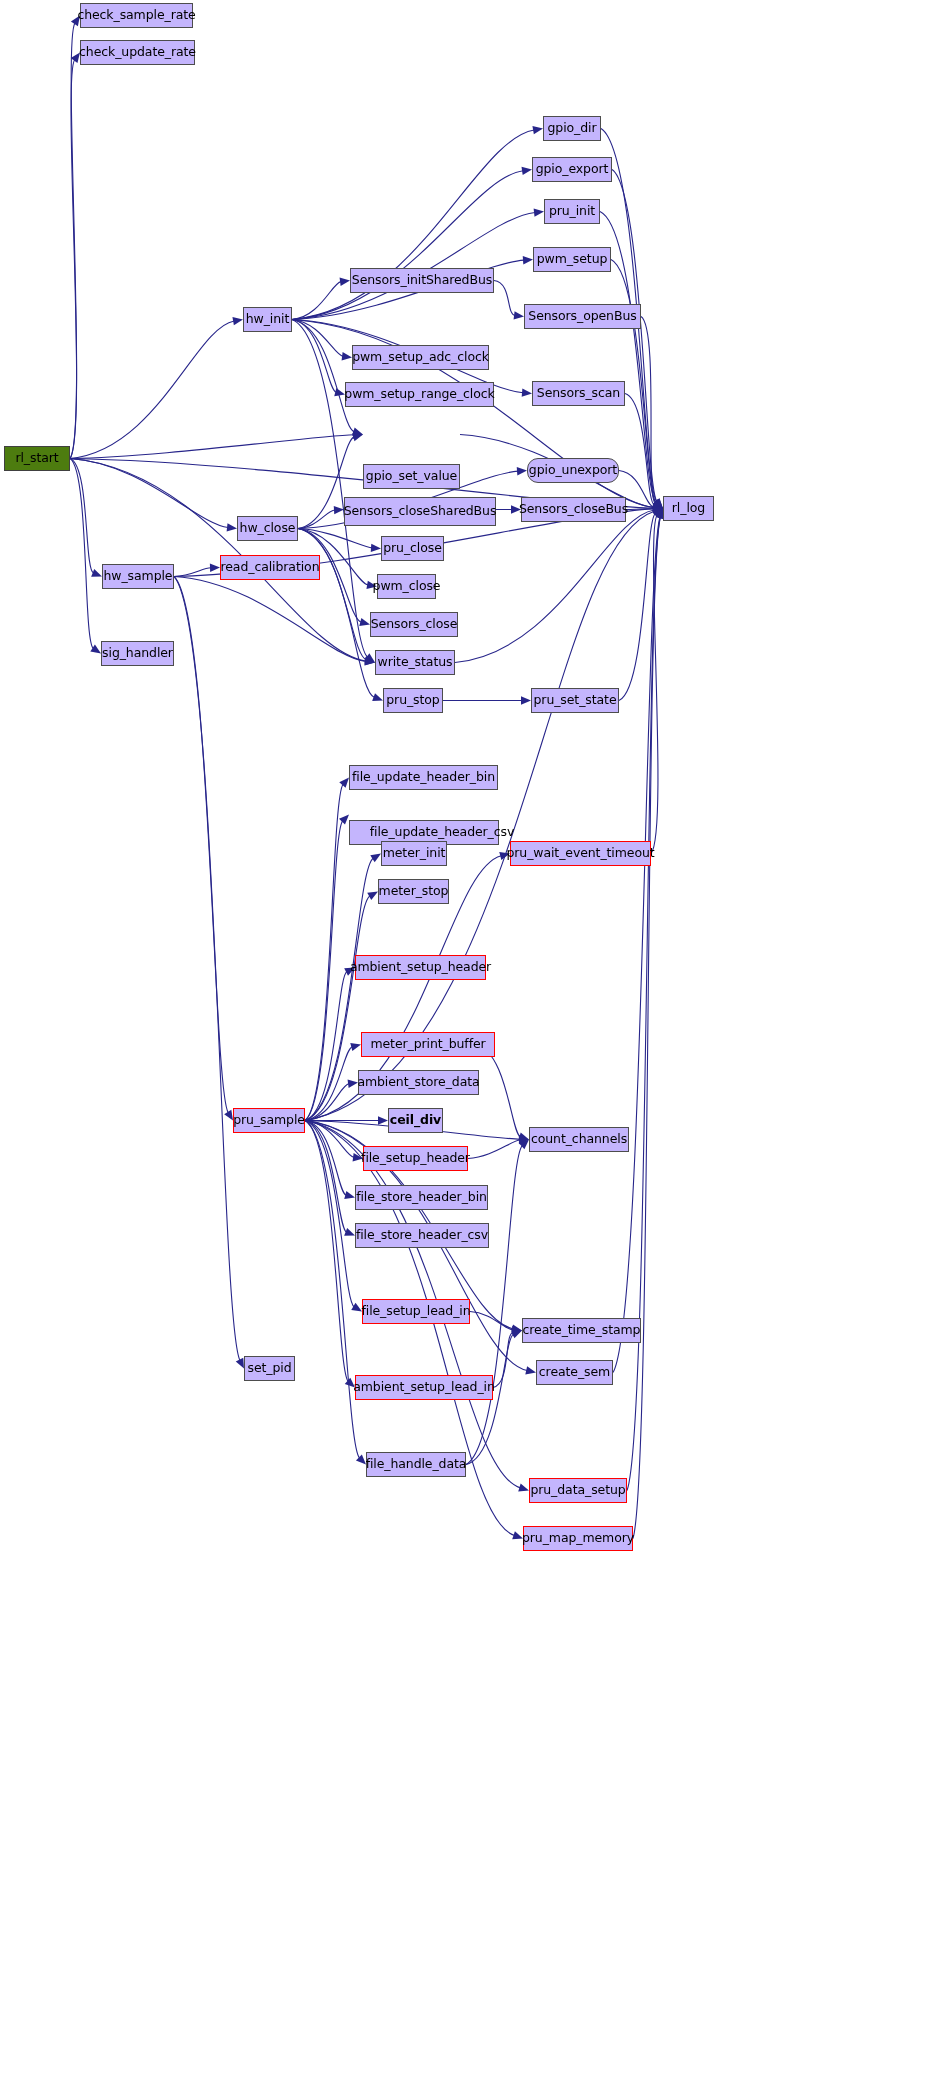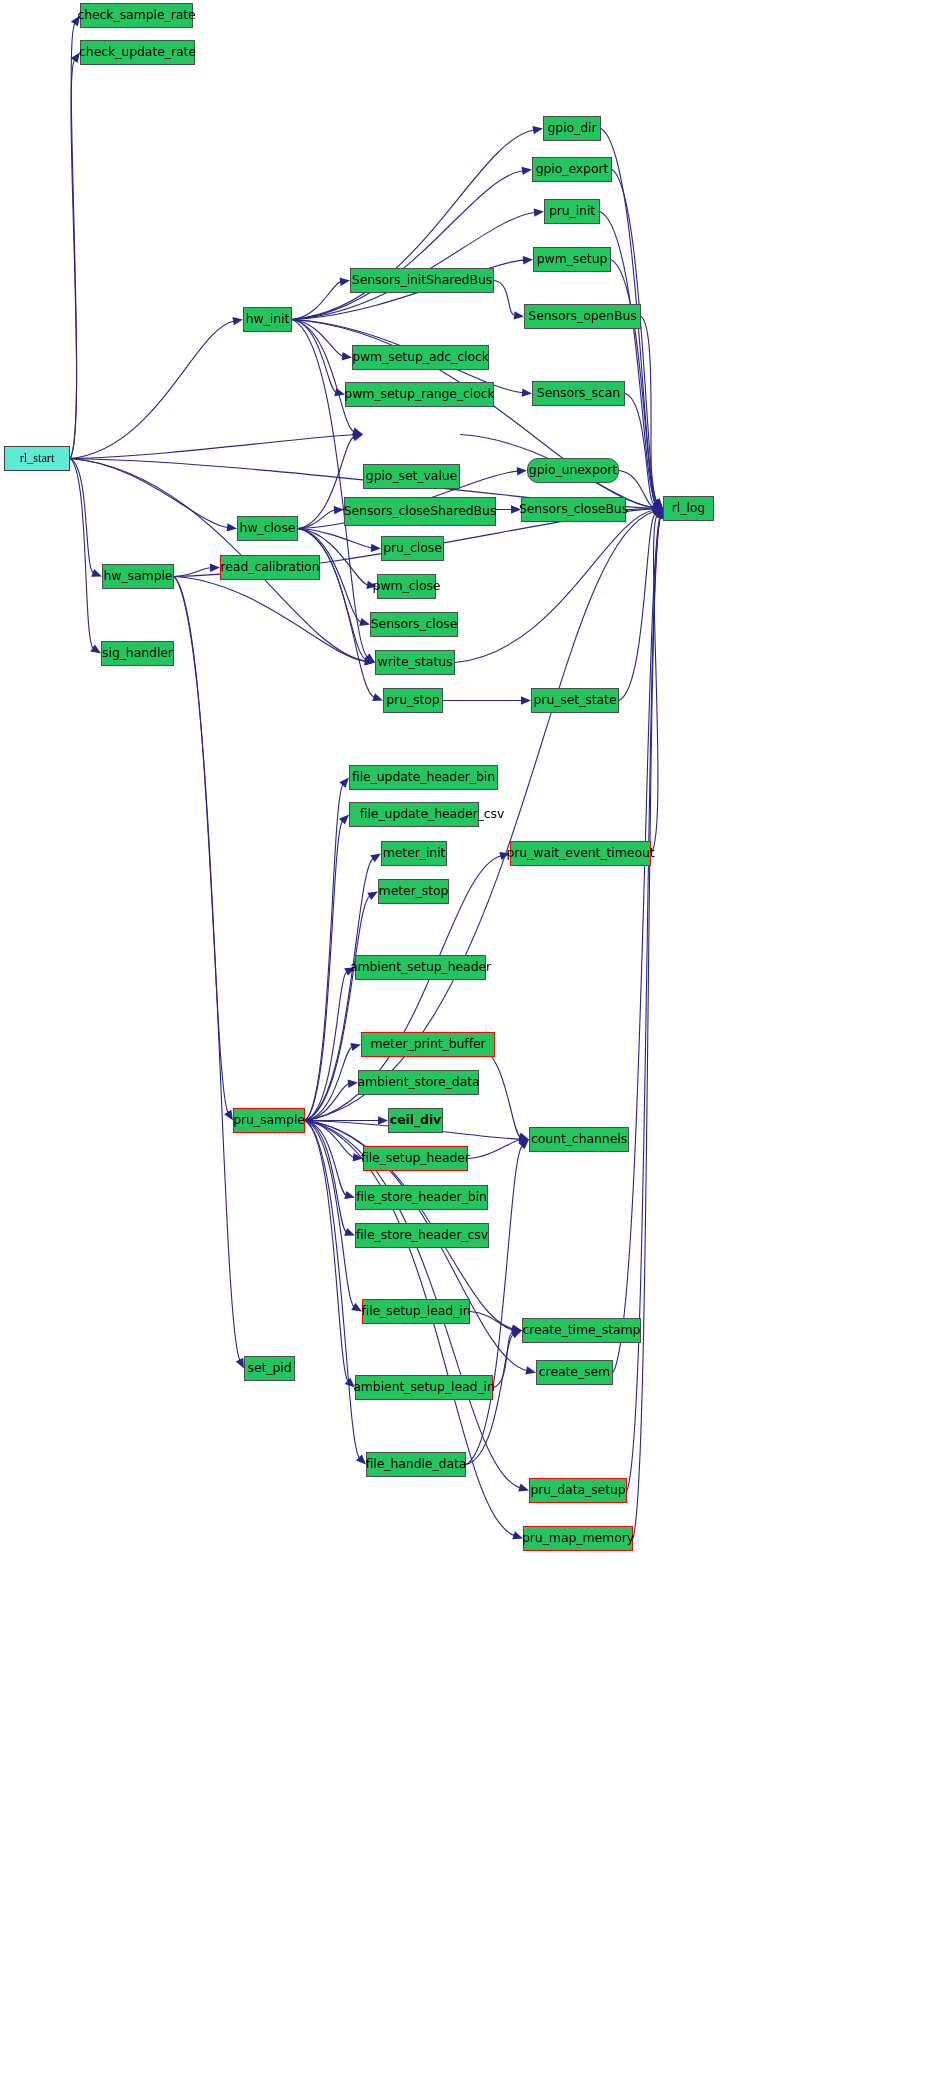--- a/index.html
+++ b/index.html
@@ -6,31 +6,31 @@
   html,body{margin:0;padding:0;background:#ffffff;}
   body{
     font-family:"DejaVu Sans","Liberation Sans",sans-serif;
     width:947px;height:2081px;position:relative;overflow:hidden;
   }
   #graph{position:absolute;left:0;top:0;width:947px;height:2081px;}
   .node{
     position:absolute;
     box-sizing:border-box;
     border:1px solid #4d4d4d;
-    background:#22c55e;
+    background:#c4b5fd;
     color:#000000;
     font-size:12.5px;
     line-height:1;
     display:flex;
     align-items:center;
     justify-content:center;
     white-space:nowrap;
     letter-spacing:-0.1px;
   }
-  .node.root{background:#5eead4;border-color:#404040;font-family:Liberation Serif, serif;}
+  .node.root{background:#4d7c0f;border-color:#404040;}
   .node.redbox{border-color:#ff0000;border-width:1px;}
   .node-label{pointer-events:none;}
   svg{position:absolute;left:0;top:0;overflow:visible;}
   .edge{fill:none;stroke:#27258a;stroke-width:1.1px;}
   .arrow{fill:#27258a;stroke:none;}
 </style>
 </head>
 <body>
 
 <div id="graph">
@@ -273,21 +273,21 @@
       </div>
       <div class="node" style="left: 383px; top: 688px; width: 60px; height: 25px;">
         <span class="node-label">pru_stop</span>
       </div>
       <div class="node" style="left: 531px; top: 688px; width: 88px; height: 25px;">
         <span class="node-label">pru_set_state</span>
       </div>
       <div class="node" style="left: 349px; top: 765px; width: 149px; height: 25px;">
         <span class="node-label">file_update_header_bin</span>
       </div>
-      <div class="node" style="left: 349px; top: 802px; width: 130px; height: 25px; padding-left: 36px;">
+      <div class="node" style="left: 349px; top: 820px; width: 150px; height: 25px; padding-left: 36px;">
         <span class="node-label">file_update_header_csv</span>
       </div>
       <div class="node" style="left: 381px; top: 841px; width: 66px; height: 25px;">
         <span class="node-label">meter_init</span>
       </div>
       <div class="node redbox" style="left: 510px; top: 841px; width: 141px; height: 25px;">
         <span class="node-label">pru_wait_event_timeout</span>
       </div>
       <div class="node" style="left: 378px; top: 879px; width: 71px; height: 25px;">
         <span class="node-label">meter_stop</span>

